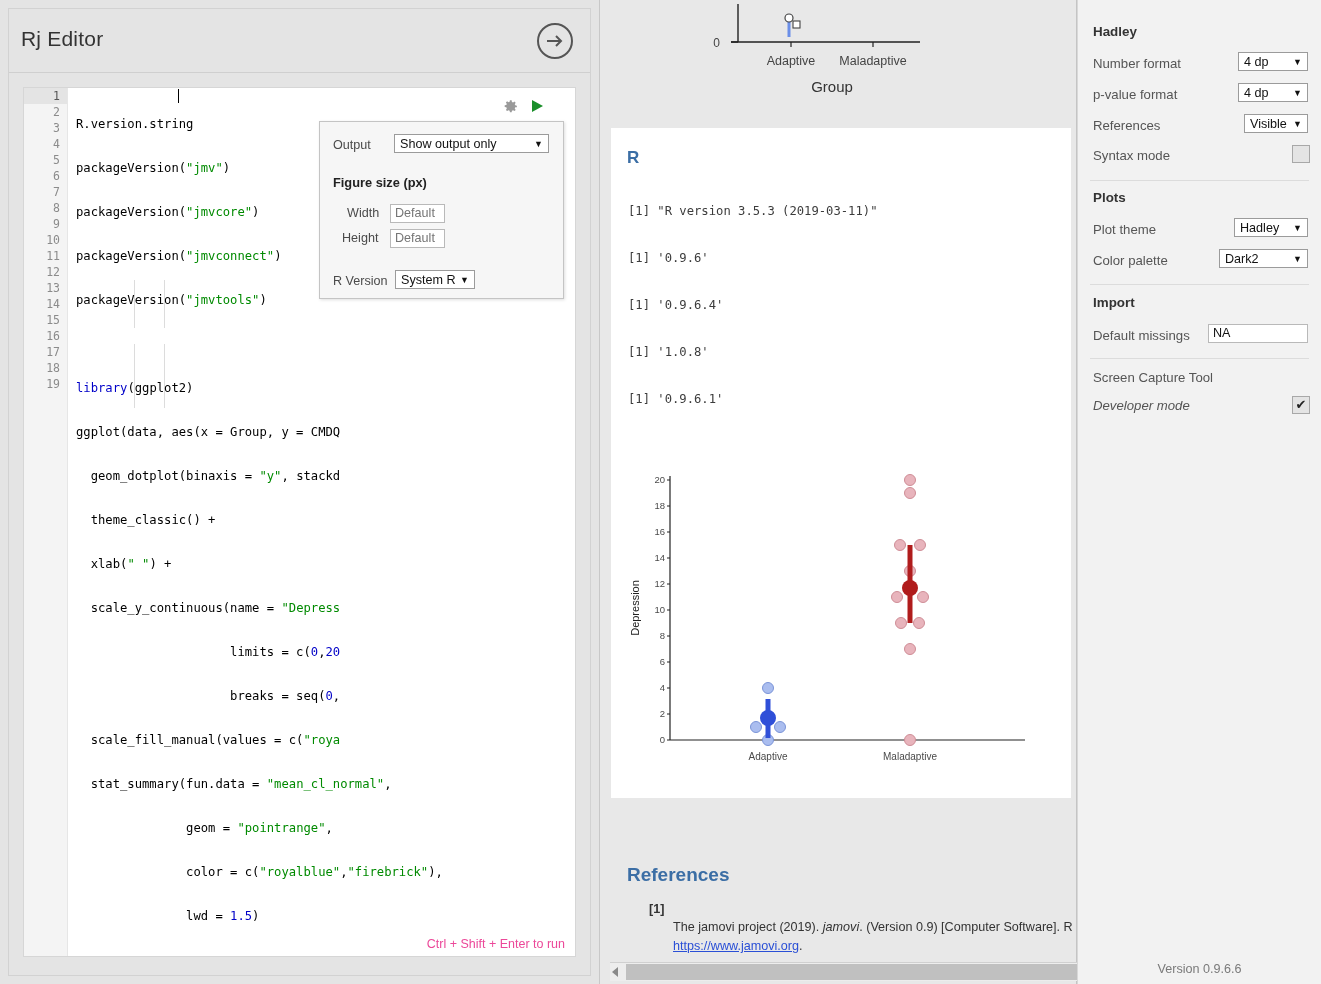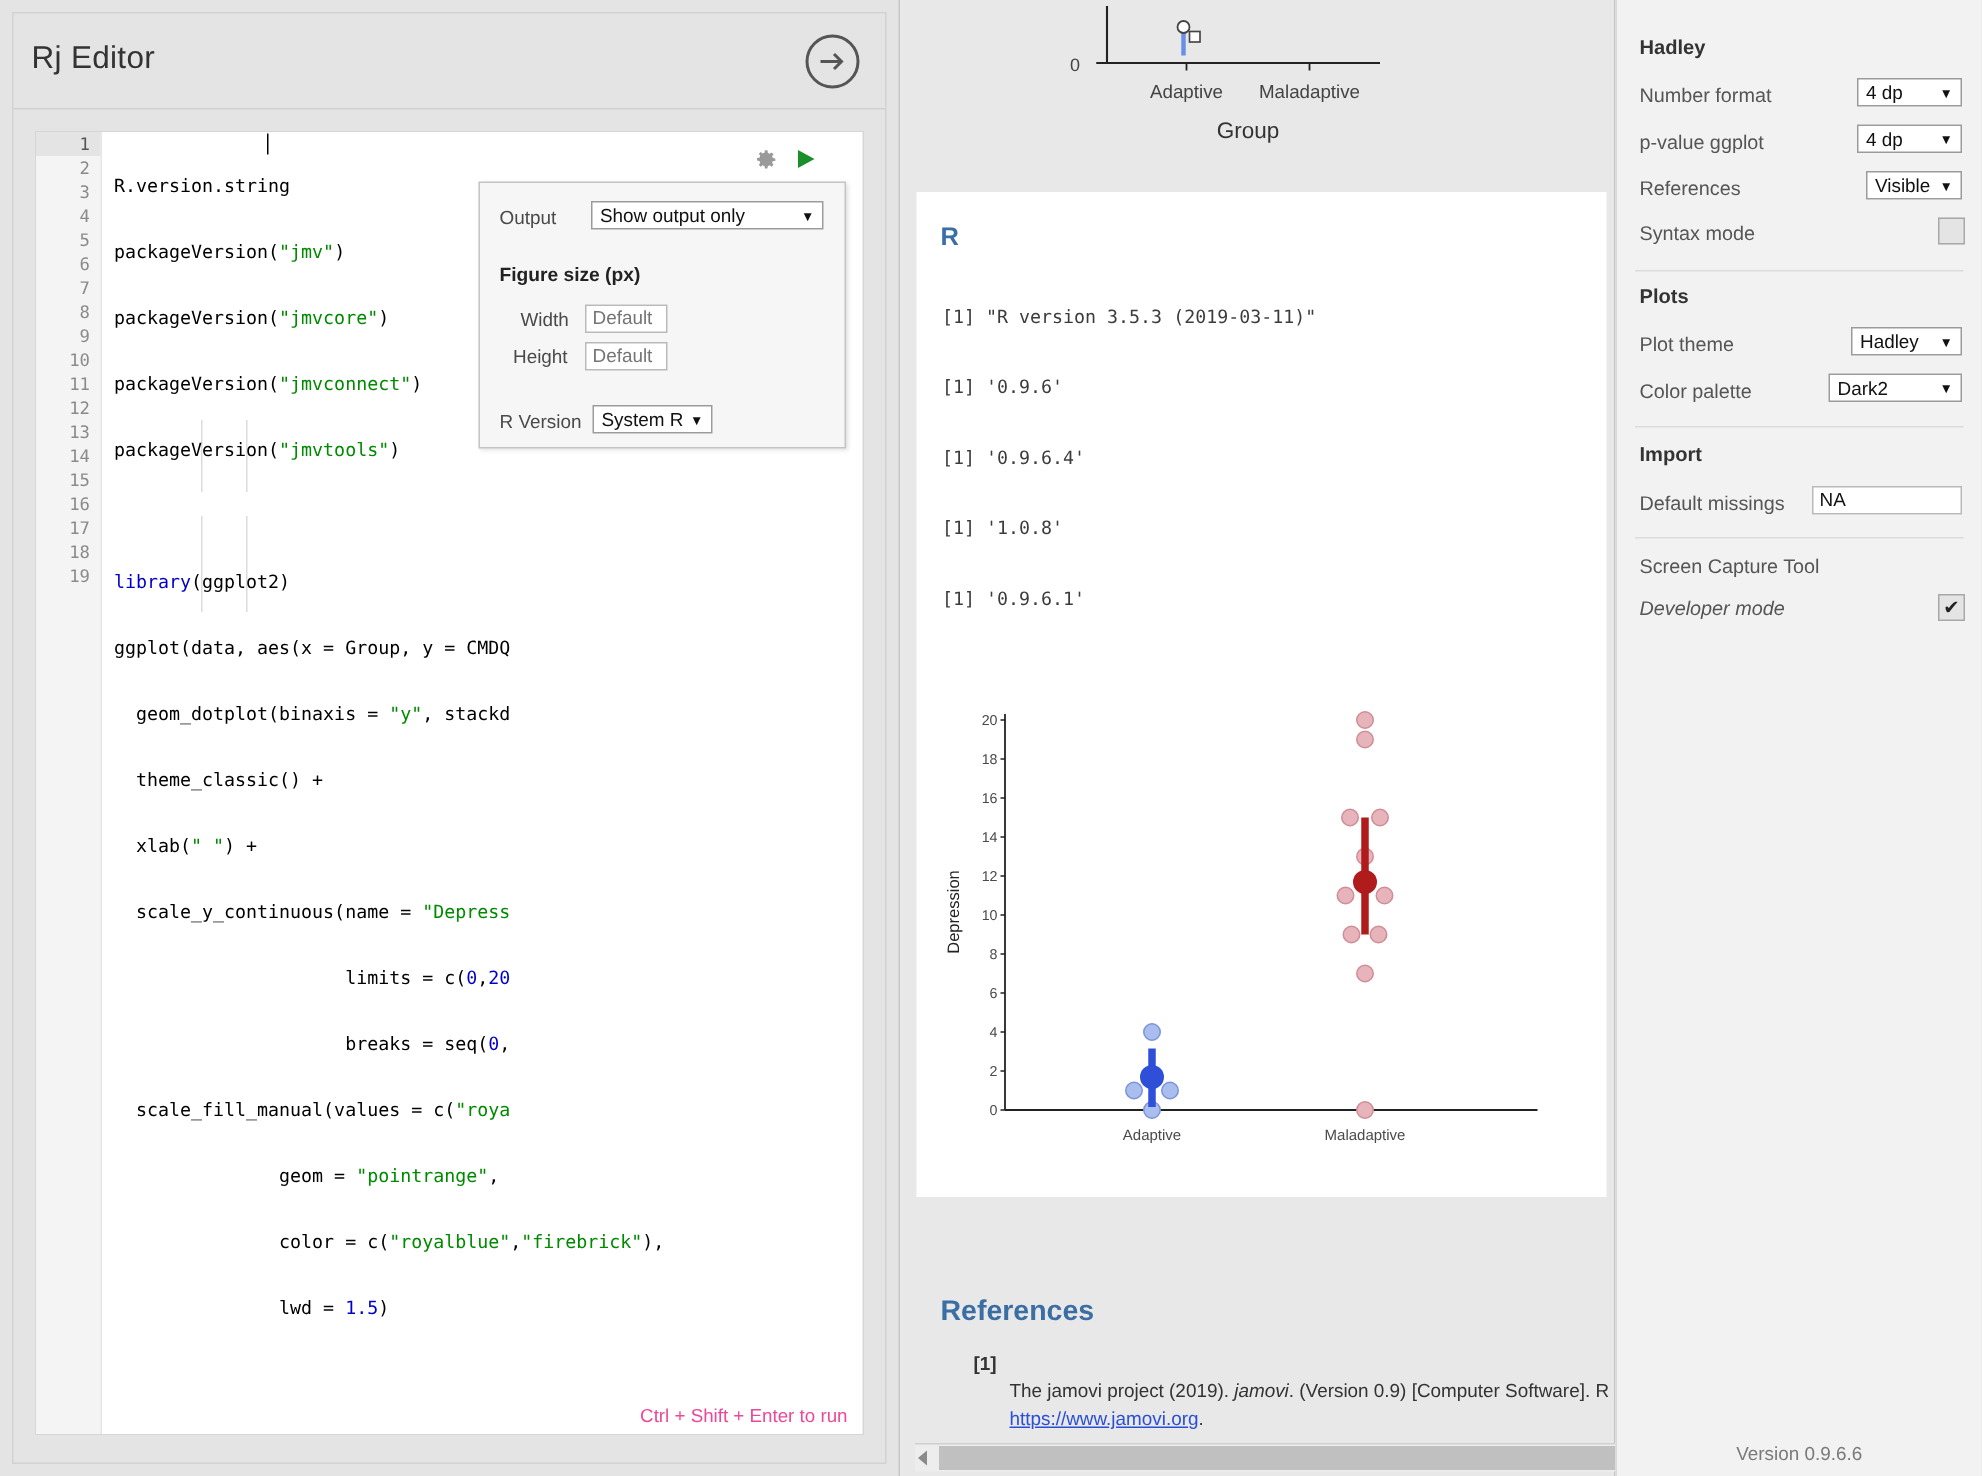--- a/index.html
+++ b/index.html
@@ -201,20 +201,21 @@
         <div class="cl">&nbsp;</div>
         <div class="cl"><span class="k-fn">library</span>(ggplot2)</div>
         <div class="cl">ggplot(data, aes(x = Group, y = CMDQ</div>
         <div class="cl">  geom_dotplot(binaxis = <span class="k-str">"y"</span>, stackd</div>
         <div class="cl">  theme_classic() +</div>
         <div class="cl">  xlab(<span class="k-str">" "</span>) +</div>
         <div class="cl">  scale_y_continuous(name = <span class="k-str">"Depress</span></div>
         <div class="cl">                     limits = c(<span class="k-num">0</span>,<span class="k-num">20</span></div>
         <div class="cl">                     breaks = seq(<span class="k-num">0</span>,</div>
         <div class="cl">  scale_fill_manual(values = c(<span class="k-str">"roya</span></div>
+        <div class="cl">  stat_summary(fun.data = <span class="k-str">"mean_cl_normal"</span>,</div>
         <div class="cl">               geom = <span class="k-str">"pointrange"</span>,</div>
         <div class="cl">               color = c(<span class="k-str">"royalblue"</span>,<span class="k-str">"firebrick"</span>),</div>
         <div class="cl">               lwd = <span class="k-num">1.5</span>)</div>
       </div>
       <div id="caret" style="left:154px;top:1px;"></div>
 
       <div id="gear-icon-btn">
         <svg width="17" height="17" viewBox="0 0 24 24">
           <path fill="#9a9a9a" d="M12 8a4 4 0 104 4 4 4 0 00-4-4zm0 6.2A2.2 2.2 0 1114.2 12 2.2 2.2 0 0112 14.2z"></path>
           <path fill="#9a9a9a" d="M21 13.2v-2.4l-2.3-.4a7 7 0 00-.7-1.7l1.3-1.9-1.7-1.7-1.9 1.3a7 7 0 00-1.7-.7L13.6 3h-2.4l-.4 2.3a7 7 0 00-1.7.7L7.2 4.7 5.5 6.4l1.3 1.9a7 7 0 00-.7 1.7L3.8 10.4v2.4l2.3.4a7 7 0 00.7 1.7l-1.3 1.9 1.7 1.7 1.9-1.3a7 7 0 001.7.7l.4 2.3h2.4l.4-2.3a7 7 0 001.7-.7l1.9 1.3 1.7-1.7-1.3-1.9a7 7 0 00.7-1.7z"></path>
@@ -369,21 +370,21 @@
 <div id="settings">
 
   <div class="hd" style="top:24px;">Hadley</div>
 
   <div class="rl" style="top:56px;">Number format</div>
   <div class="sel" style="position:absolute;left:160px;top:52px;width:70px;">
     <span>4 dp</span>
     <span class="cv">▼</span>
   </div>
 
-  <div class="rl" style="top:87px;">p-value ggplot</div>
+  <div class="rl" style="top:87px;">p-value format</div>
   <div class="sel" style="position:absolute;left:160px;top:83px;width:70px;">
     <span>4 dp</span>
     <span class="cv">▼</span>
   </div>
 
   <div class="rl" style="top:118px;">References</div>
   <div class="sel" style="position:absolute;left:166px;top:114px;width:64px;">
     <span>Visible</span>
     <span class="cv">▼</span>
   </div>

